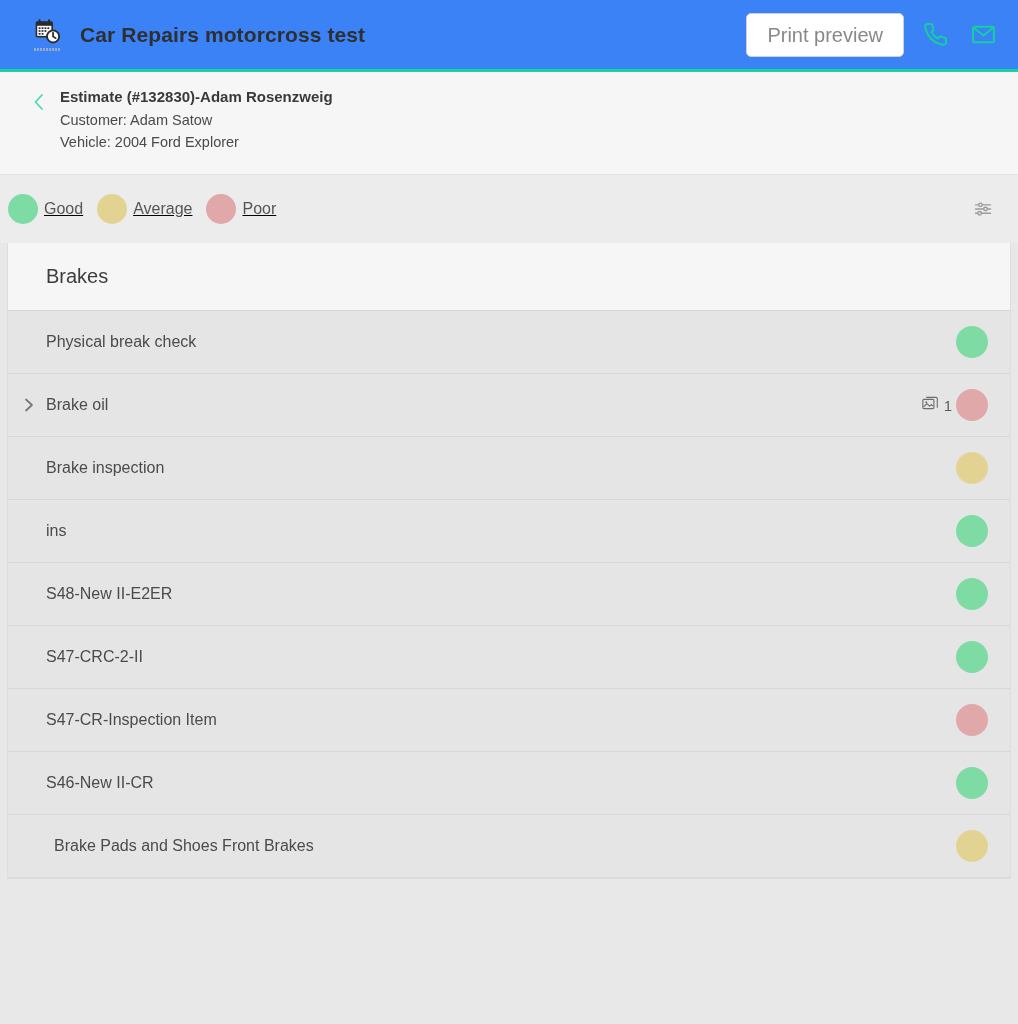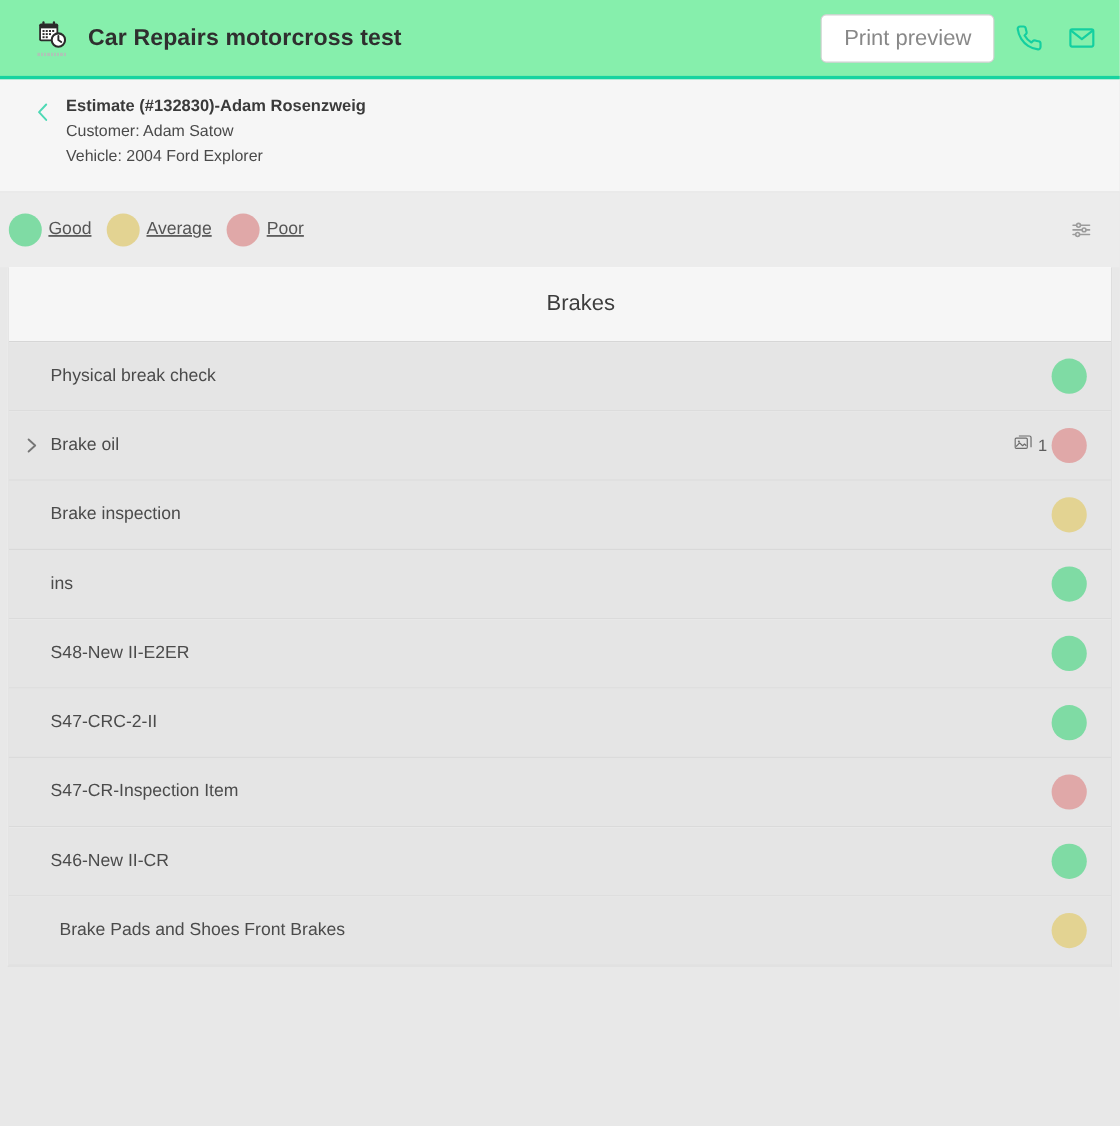--- a/index.html
+++ b/index.html
@@ -8,21 +8,21 @@
     height: 1024px;
     background: #e8e8e8;
     font-family: "Liberation Sans", sans-serif;
     overflow: hidden;
   }
 
   
   .topbar {
     position: relative;
     height: 72px;
-    background: #86efac;
+    background: #3b82f6;
     display: flex;
     align-items: center;
     padding: 0 18px 0 30px;
     border-bottom: 3px solid #18d3a0;
   }
   .app-icon {
     width: 34px;
     height: 44px;
     display: flex;
     flex-direction: column;
@@ -147,21 +147,20 @@
     border: 1px solid #dedede;
     border-top: none;
     overflow: hidden;
   }
   .section-head {
     background: #f6f6f6;
     padding: 22px 0 22px 38px;
     font-size: 20px;
     color: #3d3d3d;
     border-bottom: 1px solid #d6d6d6;
-    text-align: center;
   }
   .insp-row {
     height: 63px;
     display: flex;
     align-items: center;
     padding: 0 22px 0 38px;
     border-bottom: 1px solid #d9d9d9;
     background: #e5e5e5;
   }
   .insp-row:last-child { border-bottom: 1px solid #d9d9d9; padding-left: 46px; }

